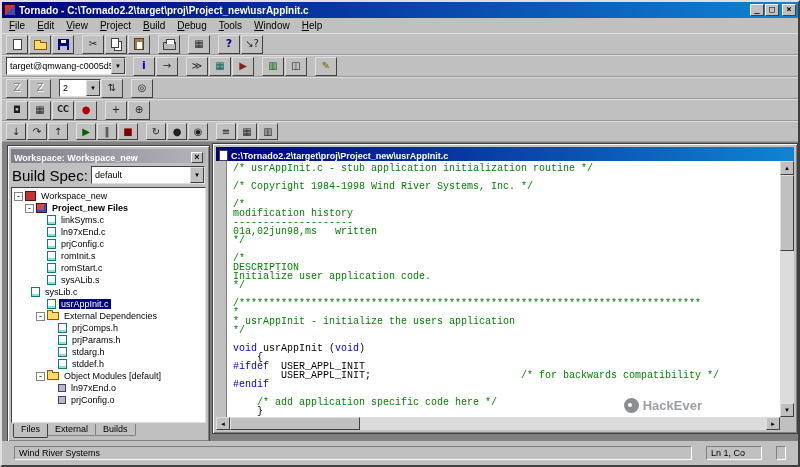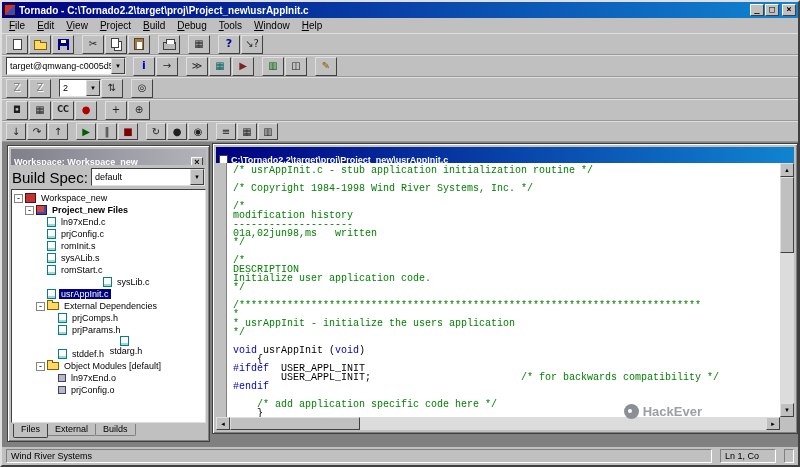--- a/index.html
+++ b/index.html
@@ -66,21 +66,21 @@
   .s-print { width:13px; height:8px; background:#b8b8b8; border:1px solid #404040;
     position:relative; margin-top:4px; }
   .s-print::before { content:""; position:absolute; left:2px; top:-4px; width:7px; height:4px;
     background:#fff; border:1px solid #404040; border-bottom:none; }
 
   
   .mdi { flex:1; position:relative; background:#808080; overflow:hidden; }
   .child-window { position:absolute; background:#c0c0c0; padding:3px;
     border:1px solid #404040; box-shadow:inset 1px 1px 0 #fff, inset -1px -1px 0 #808080;
     display:flex; flex-direction:column; }
-  .child-title { height:14px; flex:none; display:flex; align-items:flex-start; padding:8px 3px;
+  .child-title { height:14px; flex:none; display:flex; align-items:flex-end; padding:0 3px;
     font-size:9px; font-weight:bold; color:#fff; white-space:nowrap; overflow:hidden; }
   .child-title.active   { background:linear-gradient(90deg,#000080,#1084d0); }
   .child-title.inactive { background:linear-gradient(90deg,#7f7f8a,#b4b4bc); }
   .child-close { margin-left:auto; width:12px; height:11px; flex:none; background:#c0c0c0;
     border:1px solid; border-color:#fff #404040 #404040 #fff; color:#000;
     font:bold 9px "Liberation Sans",sans-serif; text-align:center; line-height:9px; }
   .doc-ico { width:9px; height:11px; background:#fff; border:1px solid #404040; margin-right:3px; flex:none; }
 
   
   .workspace { left:5px; top:3px; width:203px; height:297px; }
@@ -139,21 +139,21 @@
   
   .watermark { position:absolute; right:96px; bottom:28px; z-index:5; display:flex;
     align-items:center; gap:4px; color:#9aa0a8; font-size:13px; font-weight:bold;
     font-family:"Liberation Sans",sans-serif; pointer-events:none; }
   .wm-logo { width:15px; height:15px; border-radius:50%; background:#8a8f96; position:relative; }
   .wm-logo::after { content:""; position:absolute; left:4px; top:5px; width:4px; height:4px;
     background:#fff; border-radius:50%; }
 
   
   .statusbar { height:18px; flex:none; background:#c0c0c0; display:flex; align-items:center;
-    gap:8px; padding:4px; }
+    gap:14px; padding:12px; }
   .status-panel { height:14px; border:1px solid; border-color:#808080 #fff #fff #808080;
     font-size:9px; display:flex; align-items:center; padding:0 4px; white-space:nowrap; overflow:hidden; }
   .panel-main { flex:1; }
   .panel-pos { width:56px; flex:none; }
   .panel-stub { width:8px; flex:none; }
 </style>
 </head>
 <body>
 
 <div id="app" data-name="application-window">
@@ -353,46 +353,51 @@
           <div class="tree-row" data-name="tree-item-workspace-new" style="padding-left: 2px;">
             <span class="expander" data-name="collapse-toggle-icon">-</span>
             <span class="ti ti-workspace" data-name="workspace-icon"></span>
             <span class="tree-label" data-name="tree-item-label">Workspace_new</span>
           </div>
           <div class="tree-row" data-name="tree-item-project-new-files" style="padding-left: 13px;">
             <span class="expander" data-name="collapse-toggle-icon">-</span>
             <span class="ti ti-project" data-name="project-icon"></span>
             <span class="tree-label bold" data-name="tree-item-label">Project_new Files</span>
           </div>
+          <div class="tree-row" data-name="tree-item-linksyms-c" style="padding-left: 24px;">
+            <span class="exp-spacer" data-name="tree-indent"></span>
+            <span class="ti ti-source-file" data-name="source-file-icon"></span>
+            <span class="tree-label" data-name="tree-item-label">linkSyms.c</span>
+          </div>
           <div class="tree-row" data-name="tree-item-ln97xend-c" style="padding-left: 24px;">
             <span class="exp-spacer" data-name="tree-indent"></span>
             <span class="ti ti-source-file" data-name="source-file-icon"></span>
             <span class="tree-label" data-name="tree-item-label">ln97xEnd.c</span>
           </div>
           <div class="tree-row" data-name="tree-item-prjconfig-c" style="padding-left: 24px;">
             <span class="exp-spacer" data-name="tree-indent"></span>
             <span class="ti ti-source-file" data-name="source-file-icon"></span>
             <span class="tree-label" data-name="tree-item-label">prjConfig.c</span>
           </div>
           <div class="tree-row" data-name="tree-item-rominit-s" style="padding-left: 24px; text-align: right;">
             <span class="exp-spacer" data-name="tree-indent"></span>
             <span class="ti ti-source-file" data-name="source-file-icon"></span>
             <span class="tree-label" data-name="tree-item-label">romInit.s</span>
           </div>
+          <div class="tree-row" data-name="tree-item-romstart-c" style="padding-left: 24px;">
+            <span class="exp-spacer" data-name="tree-indent"></span>
+            <span class="ti ti-source-file" data-name="source-file-icon"></span>
+            <span class="tree-label" data-name="tree-item-label">romStart.c</span>
+          </div>
           <div class="tree-row" data-name="tree-item-sysalib-s" style="padding-left: 24px;">
             <span class="exp-spacer" data-name="tree-indent"></span>
             <span class="ti ti-source-file" data-name="source-file-icon"></span>
             <span class="tree-label" data-name="tree-item-label">sysALib.s</span>
           </div>
-          <div class="tree-row" data-name="tree-item-romstart-c" style="padding-left: 24px;">
-            <span class="exp-spacer" data-name="tree-indent"></span>
-            <span class="ti ti-source-file" data-name="source-file-icon"></span>
-            <span class="tree-label" data-name="tree-item-label">romStart.c</span>
-          </div>
-          <div class="tree-row" data-name="tree-item-syslib-c" style="padding-left: 42px; margin-left: 38px;">
+          <div class="tree-row" data-name="tree-item-syslib-c" style="padding-left: 8px;">
             <span class="exp-spacer" data-name="tree-indent"></span>
             <span class="ti ti-source-file" data-name="source-file-icon"></span>
             <span class="tree-label" data-name="tree-item-label">sysLib.c</span>
           </div>
           <div class="tree-row" data-name="tree-item-usrappinit-c" style="padding-left: 24px;">
             <span class="exp-spacer" data-name="tree-indent"></span>
             <span class="ti ti-source-file" data-name="source-file-icon"></span>
             <span class="tree-label selected" data-name="tree-item-label">usrAppInit.c</span>
           </div>
           <div class="tree-row" data-name="tree-item-external-dependencies" style="padding-left: 24px;">
@@ -403,21 +408,21 @@
           <div class="tree-row" data-name="tree-item-prjcomps-h" style="padding-left: 35px;">
             <span class="exp-spacer" data-name="tree-indent"></span>
             <span class="ti ti-header-file" data-name="header-file-icon"></span>
             <span class="tree-label" data-name="tree-item-label">prjComps.h</span>
           </div>
           <div class="tree-row" data-name="tree-item-prjparams-h" style="padding-left: 35px;">
             <span class="exp-spacer" data-name="tree-indent"></span>
             <span class="ti ti-header-file" data-name="header-file-icon"></span>
             <span class="tree-label" data-name="tree-item-label">prjParams.h</span>
           </div>
-          <div class="tree-row" data-name="tree-item-stdarg-h" style="padding-left: 35px; flex-direction: column;">
+          <div class="tree-row" data-name="tree-item-stdarg-h" style="padding-left: 35px;">
             <span class="exp-spacer" data-name="tree-indent"></span>
             <span class="ti ti-header-file" data-name="header-file-icon"></span>
             <span class="tree-label" data-name="tree-item-label">stdarg.h</span>
           </div>
           <div class="tree-row" data-name="tree-item-stddef-h" style="padding-left: 35px;">
             <span class="exp-spacer" data-name="tree-indent"></span>
             <span class="ti ti-header-file" data-name="header-file-icon"></span>
             <span class="tree-label" data-name="tree-item-label">stddef.h</span>
           </div>
           <div class="tree-row" data-name="tree-item-object-modules-default" style="padding-left: 24px;">

